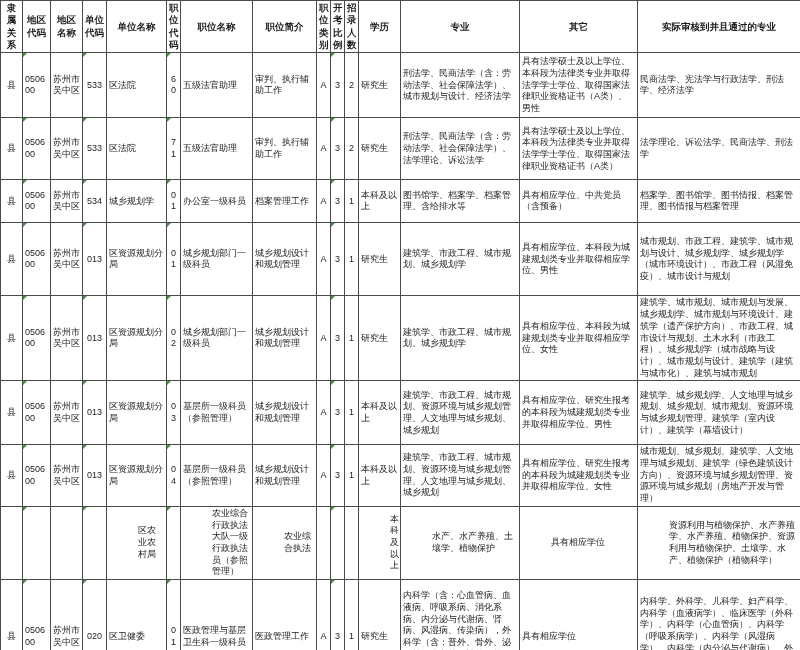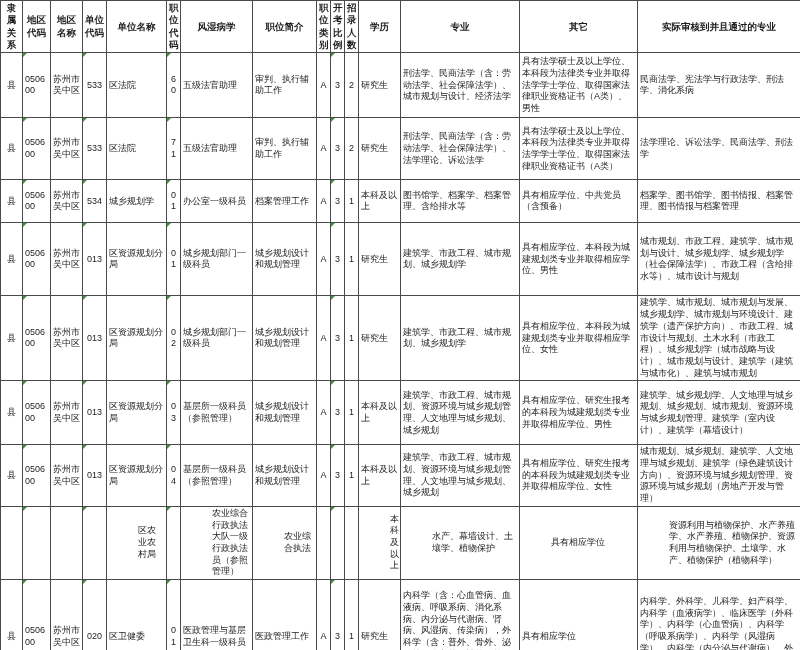--- a/index.html
+++ b/index.html
@@ -57,21 +57,21 @@
         <col style="width:163px">
     </colgroup>
     <thead>
       <tr style="height:44px">
         <th>隶属关系</th>
         <th>地区代码</th>
         <th>地区名称</th>
         <th>单位代码</th>
         <th>单位名称</th>
         <th>职位代码</th>
-        <th>风湿病学</th>
+        <th>职位名称</th>
         <th>职位简介</th>
         <th>职位类别</th>
         <th>开考比例</th>
         <th>招录人数</th>
         <th>学历</th>
         <th>专业</th>
         <th>其它</th>
         <th>实际审核到并且通过的专业</th>
       </tr>
     </thead>
@@ -84,21 +84,21 @@
           <td>区法院</td>
           <td class="center flag">60</td>
           <td>五级法官助理</td>
           <td>审判、执行辅助工作</td>
           <td class="center">A</td>
           <td class="center flag">3</td>
           <td class="center">2</td>
           <td>研究生</td>
           <td>刑法学、民商法学（含：劳动法学、社会保障法学）、城市规划与设计、经济法学</td>
           <td>具有法学硕士及以上学位、本科段为法律类专业并取得法学学士学位、取得国家法律职业资格证书（A类）、男性</td>
-          <td>民商法学、宪法学与行政法学、刑法学、消化系病</td>
+          <td>民商法学、宪法学与行政法学、刑法学、经济法学</td>
         </tr>
         <tr style="height: 62px;">
           <td class="center">县</td>
           <td class="flag">050600</td>
           <td>苏州市吴中区</td>
           <td class="center flag">533</td>
           <td>区法院</td>
           <td class="center flag">71</td>
           <td>五级法官助理</td>
           <td>审判、执行辅助工作</td>
@@ -135,21 +135,21 @@
           <td>区资源规划分局</td>
           <td class="center flag">01</td>
           <td>城乡规划部门一级科员</td>
           <td>城乡规划设计和规划管理</td>
           <td class="center">A</td>
           <td class="center flag">3</td>
           <td class="center">1</td>
           <td>研究生</td>
           <td>建筑学、市政工程、城市规划、城乡规划学</td>
           <td>具有相应学位、本科段为城建规划类专业并取得相应学位、男性</td>
-          <td>城市规划、市政工程、建筑学、城市规划与设计、城乡规划学、城乡规划学（社会保障法学）、市政工程（含给排水等）、城市设计与规划</td>
+          <td>城市规划、市政工程、建筑学、城市规划与设计、城乡规划学、城乡规划学（城市环境设计）、市政工程（风湿免疫）、城市设计与规划</td>
         </tr>
         <tr style="height: 85px;">
           <td class="center">县</td>
           <td class="flag">050600</td>
           <td>苏州市吴中区</td>
           <td class="center flag">013</td>
           <td>区资源规划分局</td>
           <td class="center flag">02</td>
           <td>城乡规划部门一级科员</td>
           <td>城乡规划设计和规划管理</td>
@@ -201,21 +201,21 @@
           <td>苏州市吴中区</td>
           <td class="center flag">017</td>
           <td>区农业农村局</td>
           <td class="center flag">01</td>
           <td>农业综合行政执法大队一级行政执法员（参照管理）</td>
           <td>农业综合执法</td>
           <td class="center">B</td>
           <td class="center flag">3</td>
           <td class="center">1</td>
           <td>本科及以上</td>
-          <td>水产、幕墙设计、土壤学、植物保护</td>
+          <td>水产、水产养殖、土壤学、植物保护</td>
           <td>具有相应学位</td>
           <td>资源利用与植物保护、水产养殖学、水产养殖、植物保护、资源利用与植物保护、土壤学、水产、植物保护（植物科学）</td>
         </tr>
         <tr style="height: 115px;">
           <td class="center">县</td>
           <td class="flag">050600</td>
           <td>苏州市吴中区</td>
           <td class="center flag">020</td>
           <td>区卫健委</td>
           <td class="center flag">01</td>

